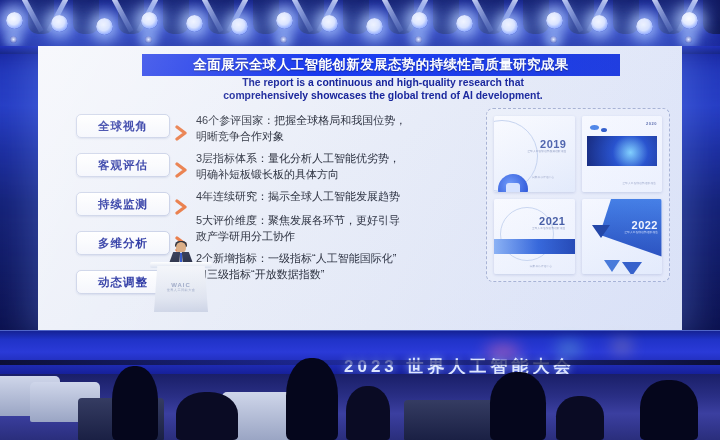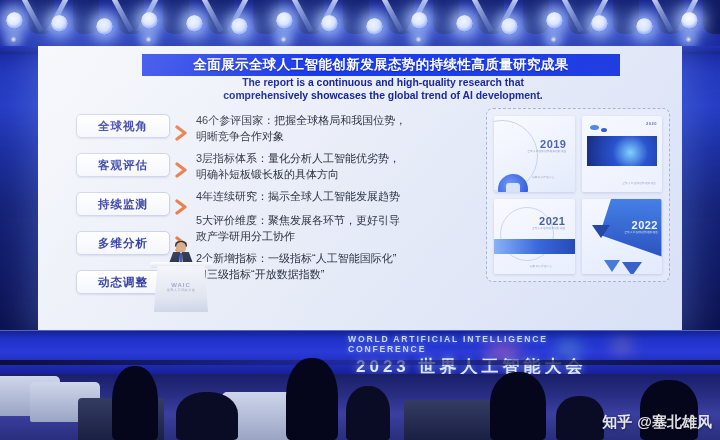--- a/index.html
+++ b/index.html
@@ -118,21 +118,21 @@
   .screen-banner i{position:absolute;left:2px;top:1.5px;right:2px;height:1.6px;display:block;
         background:repeating-linear-gradient(90deg,#a9b6d8 0 3px,transparent 3px 4.6px);}
 
   
   .frontband{position:absolute;left:0;top:330px;width:720px;height:44px;
         background:linear-gradient(180deg,#13208f 0%,#2033c8 22%,#2a3ad8 50%,#16209a 100%);
         box-shadow:inset 0 1px 0 rgba(140,170,255,.5);}
   .fb-en{position:absolute;left:348px;top:334px;width:330px;
         color:#c9d6ff;font-size:8.6px;font-weight:bold;letter-spacing:1.8px;line-height:10px;
         text-shadow:0 0 5px rgba(160,190,255,.7);}
-  .fb-cn{position:absolute;left:356px;top:355px;
+  .fb-cn{position:absolute;left:344px;top:355px;
         color:#dde6ff;font-size:17px;font-weight:bold;letter-spacing:4px;
         text-shadow:0 0 8px rgba(150,185,255,.85);}
   .glowpatch{position:absolute;border-radius:50%;filter:blur(8px);}
 
   
   .aud{position:absolute;border-radius:46% 46% 8% 8%;background:#05061c;}
   .aud.s{background:#0a0b24;}
   .seat{position:absolute;border-radius:5px 5px 2px 2px;
         background:linear-gradient(180deg,#cfd6ea,#9aa5c4);}
   .seatdark{position:absolute;border-radius:4px 4px 1px 1px;
@@ -360,41 +360,33 @@
     </div>
 
     <div class="slide-sheen"></div>
   </div>
 
   <div class="frontband"></div>
   <div class="glowpatch" style="left:486px;top:346px;width:34px;height:12px;background:#e06fa8;opacity:.75;"></div>
   <div class="glowpatch" style="left:556px;top:344px;width:26px;height:10px;background:#7fe0d0;opacity:.6;"></div>
   <div class="glowpatch" style="left:612px;top:342px;width:20px;height:9px;background:#ffd27f;opacity:.5;"></div>
 
-  <div class="fb-en">
-    <div>WORLD ARTIFICIAL INTELLIGENCE</div>
-    <div>CONFERENCE</div>
-  </div>
   <div class="fb-cn">2023 世界人工智能大会</div>
 
   <div class="deskline"></div>
   <div class="bottomdark"></div>
 
   <div class="seat" style="left:-6px;top:376px;width:66px;height:40px;"></div>
   <div class="seat" style="left:30px;top:382px;width:70px;height:40px;"></div>
   <div class="seatdark" style="left:78px;top:398px;width:86px;height:42px;"></div>
   <div class="seat" style="left:222px;top:392px;width:78px;height:48px;"></div>
   <div class="seatdark" style="left:404px;top:400px;width:96px;height:40px;"></div>
 
   <div class="aud" style="left:112px;top:366px;width:46px;height:74px;"></div>
   <div class="aud s" style="left:176px;top:392px;width:62px;height:48px;"></div>
   <div class="aud" style="left:286px;top:358px;width:52px;height:82px;"></div>
   <div class="aud s" style="left:346px;top:386px;width:44px;height:54px;"></div>
   <div class="aud" style="left:490px;top:372px;width:56px;height:68px;"></div>
   <div class="aud s" style="left:556px;top:396px;width:48px;height:44px;"></div>
   <div class="aud" style="left:640px;top:380px;width:58px;height:60px;"></div>
 
-  <div class="wm">
-    <span>知乎</span>
-    <span class="at">@塞北雄风</span>
-  </div>
 
 </div>
 
 </body></html>

